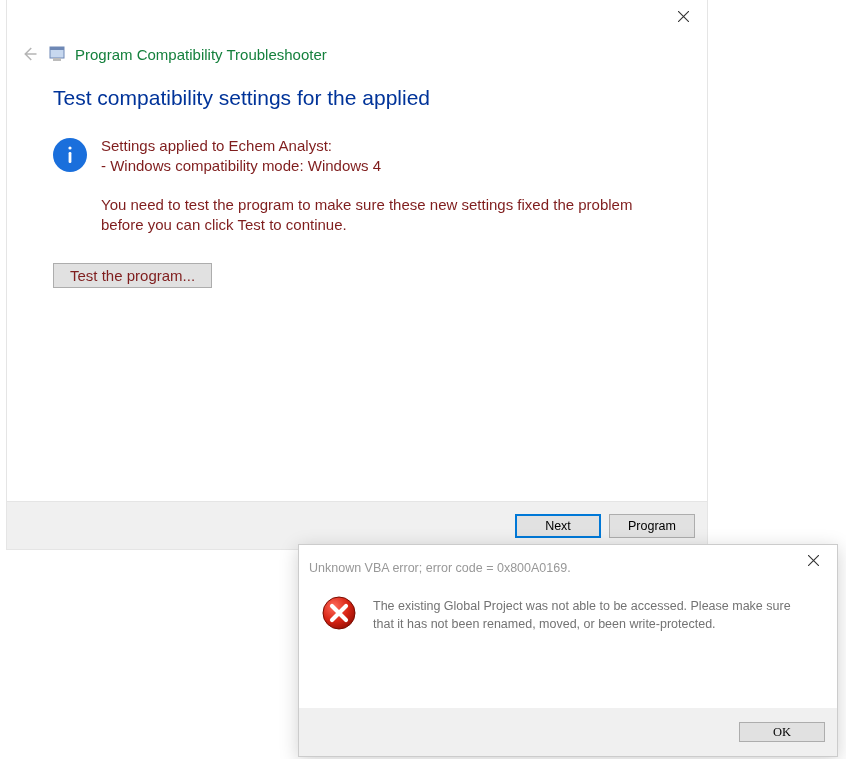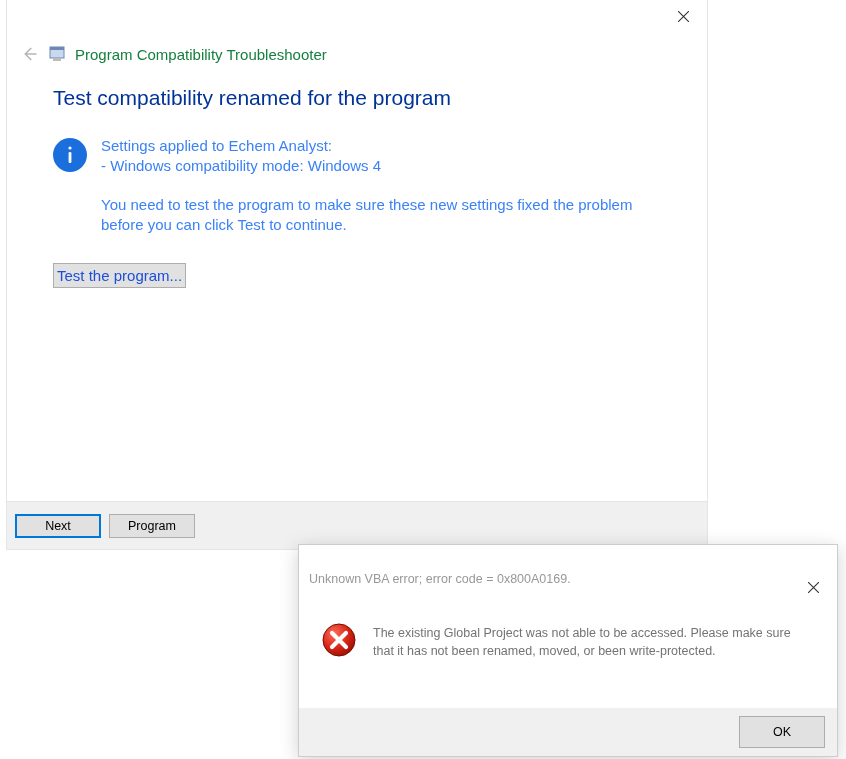--- a/index.html
+++ b/index.html
@@ -92,48 +92,49 @@
     justify-content: center;
     color: #fff;
     font-size: 22px;
     flex: 0 0 34px;
     margin-right: 14px;
     margin-top: 2px;
   }
   .info-text {
     font-size: 15px;
     line-height: 1.35;
-    color: #3b82f6;
+    color: #7f1d1d;
   }
   .info-text .spacer { height: 18px; }
 
   .test-button {
     display: inline-block;
     margin-top: 28px;
-    padding: 3px 3px;
+    padding: 3px 16px;
     min-width: 130px;
     border: 1px solid #adadad;
     background: #e1e1e1;
     font-family: inherit;
     font-size: 15px;
-    color: #1d4ed8;
+    color: #7f1d1d;
     cursor: pointer;
     text-align: center;
   }
 
   .wizard-footer {
     position: absolute;
     left: 0;
     right: 0;
     bottom: 0;
     height: 48px;
     background: #f0f0f0;
     display: flex;
     align-items: center;
-    padding-right: 0;
+    justify-content: flex-end;
+    padding-right: 12px;
     box-sizing: border-box;
     border-top: 1px solid #e5e5e5;
   }
   .footer-btn {
     width: 86px;
     height: 24px;
     margin-left: 8px;
     border: 1px solid #adadad;
     background: #e1e1e1;
     font-family: inherit;
@@ -153,24 +154,23 @@
     width: 540px;
     height: 213px;
     box-sizing: border-box;
     border: 1px solid #cccccc;
     background: #ffffff;
     box-shadow: 0 4px 18px rgba(0,0,0,0.18);
   }
   .dialog-titlebar {
     height: 30px;
     display: flex;
-    align-items: flex-start;
+    align-items: flex-end;
     padding: 0 12px 0 10px;
     position: relative;
-    margin-top: 27px;
   }
   .dialog-title {
     font-size: 12.5px;
     color: #989898;
     white-space: nowrap;
   }
   .dialog-close {
     position: absolute;
     right: 2px;
     top: 2px;
@@ -209,24 +209,24 @@
     height: 48px;
     background: #f0f0f0;
     display: flex;
     align-items: center;
     justify-content: flex-end;
     padding-right: 12px;
     box-sizing: border-box;
   }
   .dialog-ok {
     width: 86px;
-    height: 32px;
+    height: 20px;
     border: 1px solid #adadad;
     background: #e1e1e1;
-    font-family: Liberation Sans, sans-serif;
+    font-family: Liberation Serif, serif;
     font-size: 12.5px;
     cursor: pointer;
   }
 </style>
 </head>
 <body>
 
 <div class="wizard">
 
   <div class="wizard-titlebar">
@@ -247,21 +247,21 @@
       <svg width="16" height="16" viewBox="0 0 16 16">
         <rect x="1" y="1" width="14" height="11" fill="#c7d8ef" stroke="#6e88b5" stroke-width="1"></rect>
         <rect x="1" y="1" width="14" height="3" fill="#6e88b5"></rect>
         <rect x="4" y="12" width="8" height="3" fill="#bcbcbc"></rect>
       </svg>
     </span>
     <span class="wizard-title">Program Compatibility Troubleshooter</span>
   </div>
 
   <div class="wizard-body">
-    <div class="heading">Test compatibility renamed for the program</div>
+    <div class="heading">Test compatibility settings for the applied</div>
 
     <div class="info-row">
       <div class="info-icon">
         <svg width="8" height="20" viewBox="0 0 8 20">
           <circle cx="4" cy="3" r="1.6" fill="#fff"></circle>
           <rect x="2.6" y="7" width="2.8" height="11" rx="1.2" fill="#fff"></rect>
         </svg>
       </div>
       <div class="info-text">
         <div>Settings applied to Echem Analyst:</div>

